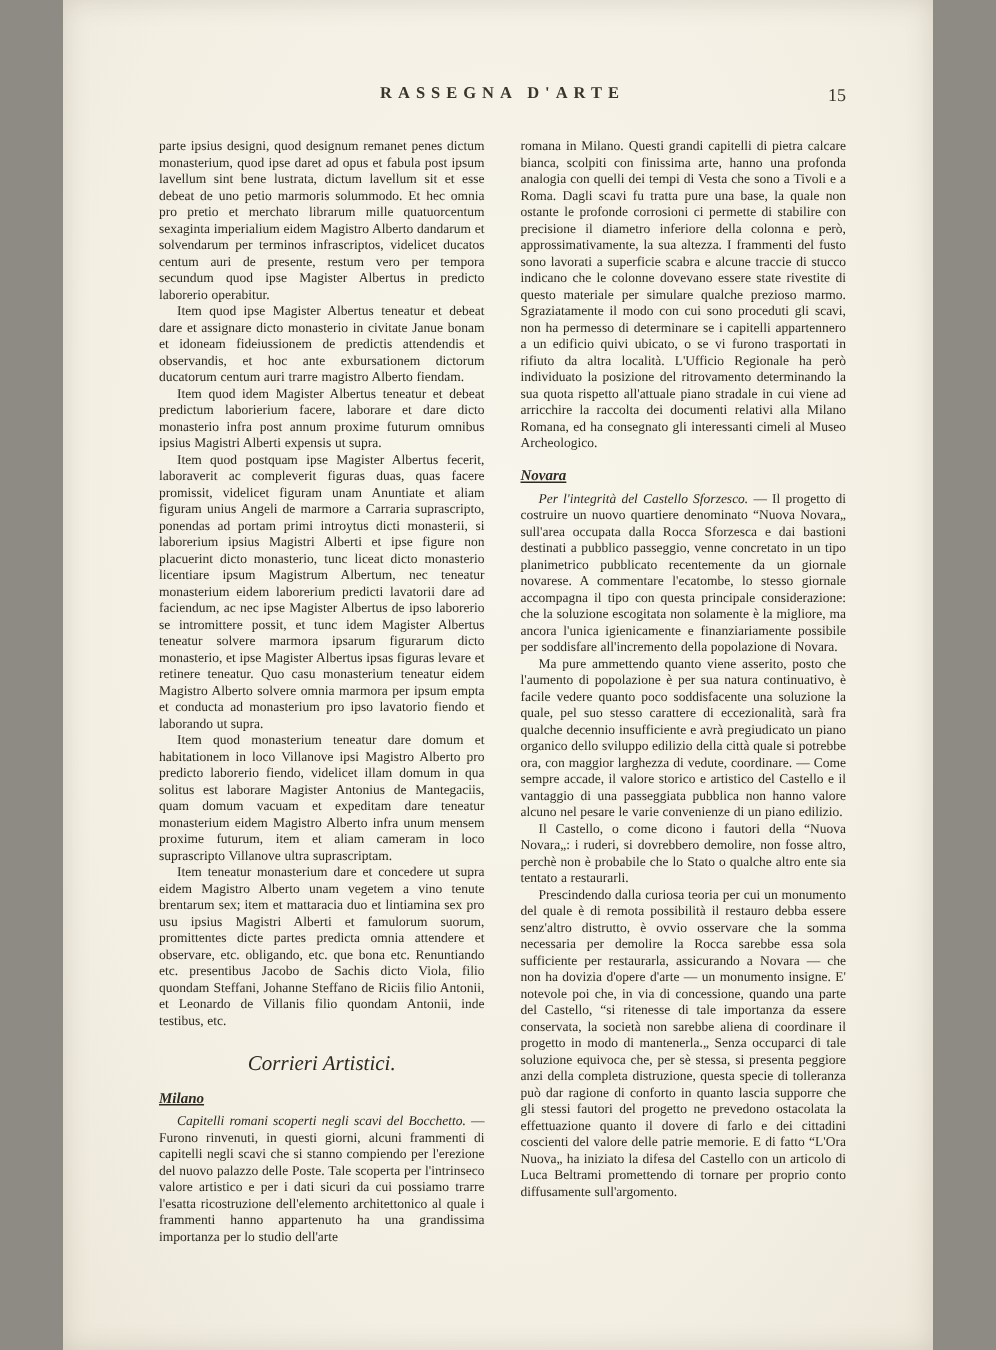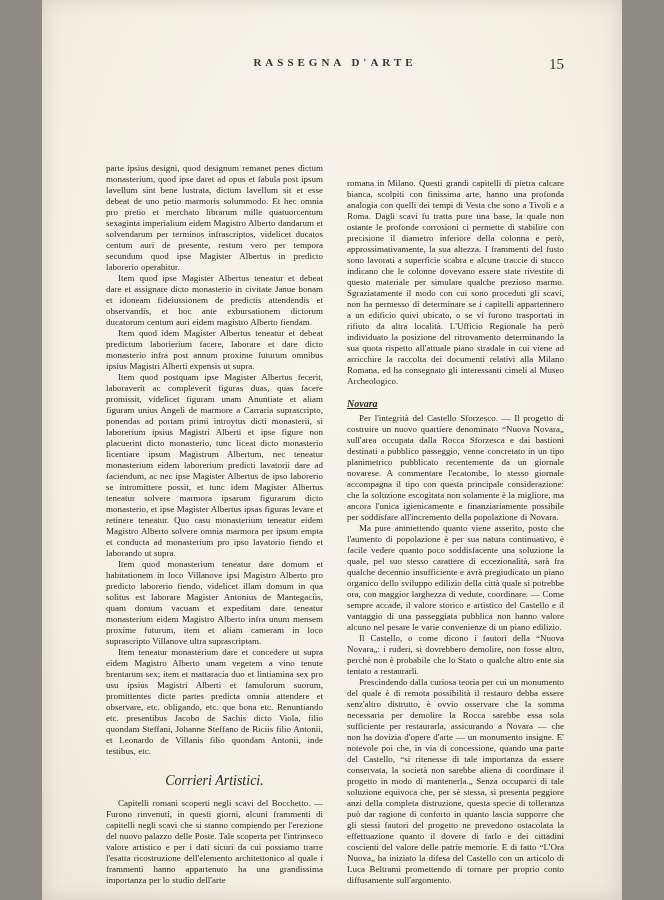--- a/index.html
+++ b/index.html
@@ -30,44 +30,43 @@
     text-align: center;
     font-size: 11px;
     font-weight: bold;
     letter-spacing: 4px;
     color: #3a352b;
   }
   .page-number {
     position: absolute;
     right: 0;
     top: 0;
-    font-size: 15px;
+    font-size: 12px;
     color: #3a352b;
   }
   .columns {
     position: absolute;
     top: 92px;
     left: 64px;
     right: 58px;
     bottom: 14px;
     display: flex;
     gap: 24px;
-    align-items: flex-end;
   }
   .column { flex: 1 1 0; min-width: 0; }
   .body-par {
     margin: 0;
     font-size: 9px;
     line-height: 11px;
     text-align: justify;
     text-indent: 12px;
     word-spacing: 0.2px;
   }
   .no-indent { text-indent: 0; }
-  .italic { }
+  .italic { font-style: italic; }
   .section-heading {
     margin: 16px 0 9px 0;
     text-align: center;
     font-size: 14px;
     font-weight: normal;
     font-style: italic;
     color: #2e2a22;
   }
   .city-heading {
     margin: 7px 0 4px 0;
@@ -86,28 +85,29 @@
 
   <header class="page-header">
     <h1 class="journal-title">RASSEGNA D'ARTE</h1>
     <span class="page-number">15</span>
   </header>
 
   <main class="columns">
 
     <section class="column">
       <p class="body-par no-indent">parte ipsius designi, quod designum remanet penes dictum monasterium, quod ipse daret ad opus et fabula post ipsum lavellum sint bene lustrata, dictum lavellum sit et esse debeat de uno petio marmoris solummodo. Et hec omnia pro pretio et merchato librarum mille quatuorcentum sexaginta imperialium eidem Magistro Alberto dandarum et solvendarum per terminos infrascriptos, videlicet ducatos centum auri de presente, restum vero per tempora secundum quod ipse Magister Albertus in predicto laborerio operabitur.</p>
-      <p class="body-par">Item quod ipse Magister Albertus teneatur et debeat dare et assignare dicto monasterio in civitate Janue bonam et idoneam fideiussionem de predictis attendendis et observandis, et hoc ante exbursationem dictorum ducatorum centum auri eidem magistro Alberto fiendam.</p>
+      <p class="body-par">Item quod ipse Magister Albertus teneatur et debeat dare et assignare dicto monasterio in civitate Janue bonam et idoneam fideiussionem de predictis attendendis et observandis, et hoc ante exbursationem dictorum ducatorum centum auri trarre magistro Alberto fiendam.</p>
       <p class="body-par">Item quod idem Magister Albertus teneatur et debeat predictum laborierium facere, laborare et dare dicto monasterio infra post annum proxime futurum omnibus ipsius Magistri Alberti expensis ut supra.</p>
       <p class="body-par">Item quod postquam ipse Magister Albertus fecerit, laboraverit ac compleverit figuras duas, quas facere promissit, videlicet figuram unam Anuntiate et aliam figuram unius Angeli de marmore a Carraria suprascripto, ponendas ad portam primi introytus dicti monasterii, si laborerium ipsius Magistri Alberti et ipse figure non placuerint dicto monasterio, tunc liceat dicto monasterio licentiare ipsum Magistrum Albertum, nec teneatur monasterium eidem laborerium predicti lavatorii dare ad faciendum, ac nec ipse Magister Albertus de ipso laborerio se intromittere possit, et tunc idem Magister Albertus teneatur solvere marmora ipsarum figurarum dicto monasterio, et ipse Magister Albertus ipsas figuras levare et retinere teneatur. Quo casu monasterium teneatur eidem Magistro Alberto solvere omnia marmora per ipsum empta et conducta ad monasterium pro ipso lavatorio fiendo et laborando ut supra.</p>
       <p class="body-par">Item quod monasterium teneatur dare domum et habitationem in loco Villanove ipsi Magistro Alberto pro predicto laborerio fiendo, videlicet illam domum in qua solitus est laborare Magister Antonius de Mantegaciis, quam domum vacuam et expeditam dare teneatur monasterium eidem Magistro Alberto infra unum mensem proxime futurum, item et aliam cameram in loco suprascripto Villanove ultra suprascriptam.</p>
       <p class="body-par">Item teneatur monasterium dare et concedere ut supra eidem Magistro Alberto unam vegetem a vino tenute brentarum sex; item et mattaracia duo et lintiamina sex pro usu ipsius Magistri Alberti et famulorum suorum, promittentes dicte partes predicta omnia attendere et observare, etc. obligando, etc. que bona etc. Renuntiando etc. presentibus Jacobo de Sachis dicto Viola, filio quondam Steffani, Johanne Steffano de Riciis filio Antonii, et Leonardo de Villanis filio quondam Antonii, inde testibus, etc.</p>
 
       <h2 class="section-heading">Corrieri Artistici.</h2>
 
+      <h3 class="city-heading">Milano</h3>
       <p class="body-par"><span class="italic">Capitelli romani scoperti negli scavi del Bocchetto.</span><span> — Furono rinvenuti, in questi giorni, alcuni frammenti di capitelli negli scavi che si stanno compiendo per l'erezione del nuovo palazzo delle Poste. Tale scoperta per l'intrinseco valore artistico e per i dati sicuri da cui possiamo trarre l'esatta ricostruzione dell'elemento architettonico al quale i frammenti hanno appartenuto ha una grandissima importanza per lo studio dell'arte</span></p>
     </section>
 
     <section class="column">
       <p class="body-par no-indent">romana in Milano. Questi grandi capitelli di pietra calcare bianca, scolpiti con finissima arte, hanno una profonda analogia con quelli dei tempi di Vesta che sono a Tivoli e a Roma. Dagli scavi fu tratta pure una base, la quale non ostante le profonde corrosioni ci permette di stabilire con precisione il diametro inferiore della colonna e però, approssimativamente, la sua altezza. I frammenti del fusto sono lavorati a superficie scabra e alcune traccie di stucco indicano che le colonne dovevano essere state rivestite di questo materiale per simulare qualche prezioso marmo. Sgraziatamente il modo con cui sono proceduti gli scavi, non ha permesso di determinare se i capitelli appartennero a un edificio quivi ubicato, o se vi furono trasportati in rifiuto da altra località. L'Ufficio Regionale ha però individuato la posizione del ritrovamento determinando la sua quota rispetto all'attuale piano stradale in cui viene ad arricchire la raccolta dei documenti relativi alla Milano Romana, ed ha consegnato gli interessanti cimeli al Museo Archeologico.</p>
 
       <div class="spacer-sm"></div>
 
       <h3 class="city-heading">Novara</h3>
       <p class="body-par"><span class="italic">Per l'integrità del Castello Sforzesco.</span><span> — Il progetto di costruire un nuovo quartiere denominato “Nuova Novara„ sull'area occupata dalla Rocca Sforzesca e dai bastioni destinati a pubblico passeggio, venne concretato in un tipo planimetrico pubblicato recentemente da un giornale novarese. A commentare l'ecatombe, lo stesso giornale accompagna il tipo con questa principale considerazione: che la soluzione escogitata non solamente è la migliore, ma ancora l'unica igienicamente e finanziariamente possibile per soddisfare all'incremento della popolazione di Novara.</span></p>

